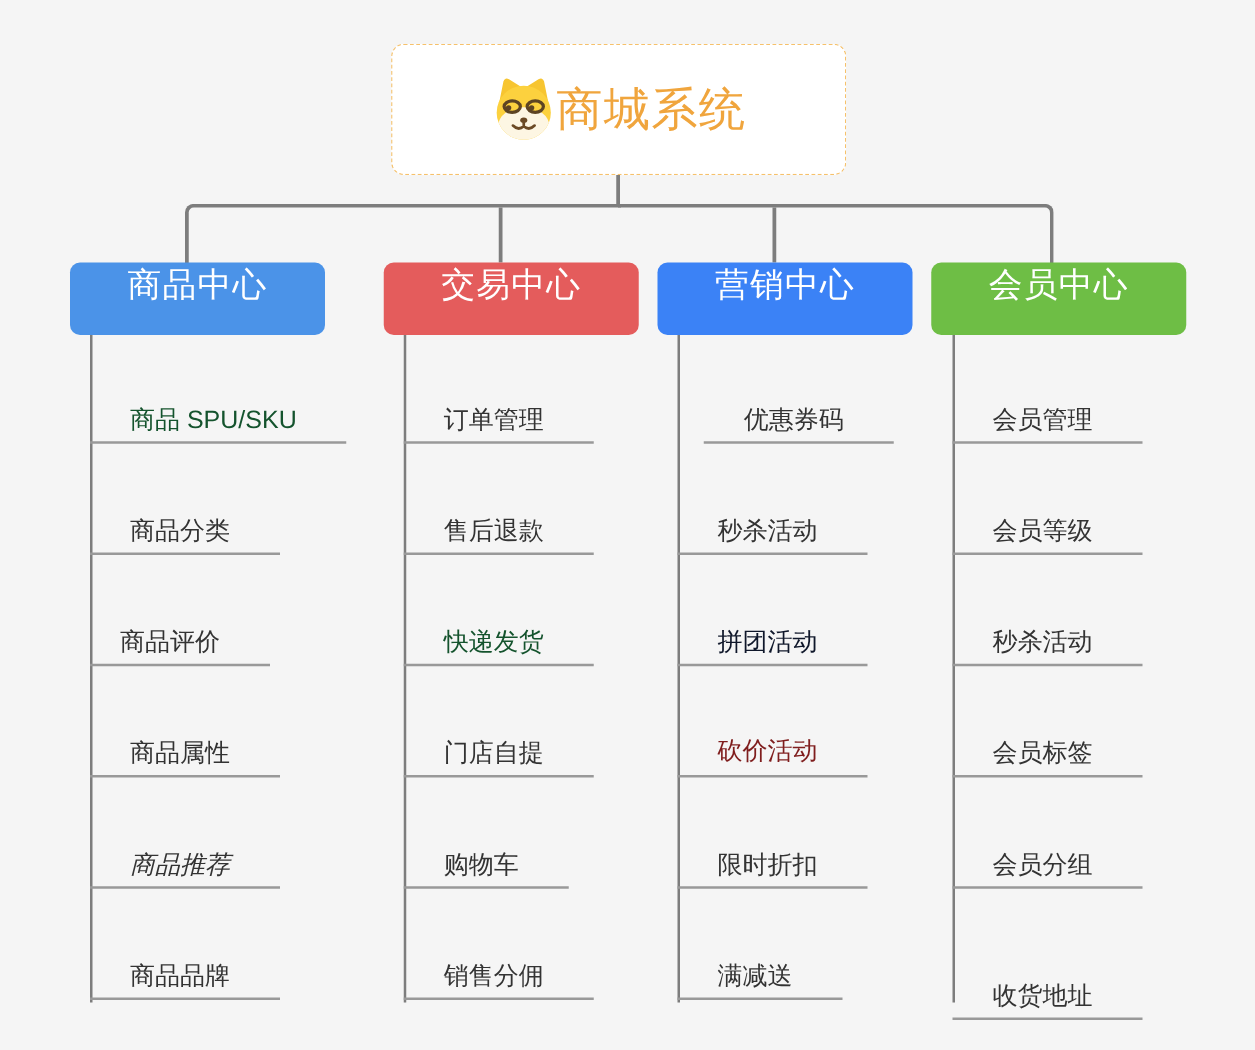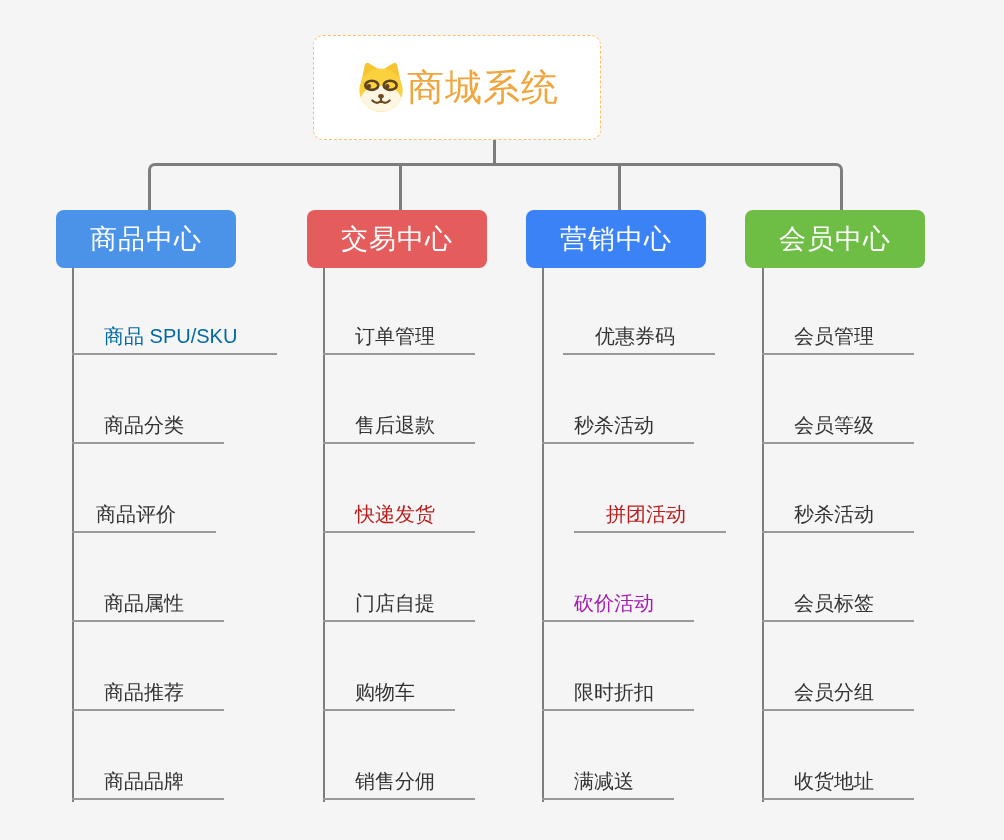--- a/index.html
+++ b/index.html
@@ -28,40 +28,40 @@
   .drop-3 { left: 618px; }
   .stem { width: 2px; top: 268px; height: 534px; }
   .stem-0 { left: 72px; }
   .stem-1 { left: 323px; }
   .stem-2 { left: 542px; }
   .stem-3 { left: 762px; }
 
   
   .root-node {
     position: absolute; left: 313px; top: 35px;
-    width: 288px; height: 105px;
+    width: 364px; height: 105px;
     background: #FFFFFF;
     border: 1px dashed #F6C16B;
     border-radius: 10px;
     box-sizing: border-box;
     display: flex; align-items: center; justify-content: center;
     gap: 0;
   }
   .root-label {
     font-size: 37px;
     letter-spacing: 1px;
     color: #F0A53D;
   }
   .doge { width: 52px; height: 52px; display: inline-flex; }
 
   
   .branch-box {
-    position: absolute; top: 210px; height: 58px; width: 180px;
+    position: absolute; top: 210px; height: 58px; width: 204px;
     border-radius: 8px;
-    display: flex; align-items: center; justify-content: center;
+    display: flex; justify-content: center;
     color: #FFFFFF; font-size: 27px; letter-spacing: 1px;
   }
   .bx-0 { left: 56px; }
   .bx-1 { left: 307px; }
   .bx-2 { left: 526px; }
   .bx-3 { left: 745px; }
 
   
   .child {
     position: absolute;
@@ -130,41 +130,41 @@
   <div class="branch-box bx-1" style="background: rgb(228, 92, 92);">
     <span>交易中心</span>
   </div>
   <div class="branch-box bx-2" style="background: #3b82f6;">
     <span>营销中心</span>
   </div>
   <div class="branch-box bx-3" style="background: rgb(110, 190, 69);">
     <span>会员中心</span>
   </div>
 
-  <div class="child col-0 row-0" style="color: #0369a1; border-bottom-color: rgb(153, 153, 153);">商品 SPU/SKU</div>
+  <div class="child col-0 row-0" style="color: #14532d; border-bottom-color: rgb(153, 153, 153);">商品 SPU/SKU</div>
   <div class="child col-0 row-1" style="color: rgb(51, 51, 51); border-bottom-color: rgb(153, 153, 153);">商品分类</div>
   <div class="child col-0 row-2" style="color: rgb(51, 51, 51); border-bottom-color: rgb(153, 153, 153); padding-left: 24px;">商品评价</div>
   <div class="child col-0 row-3" style="color: rgb(51, 51, 51); border-bottom-color: rgb(153, 153, 153);">商品属性</div>
-  <div class="child col-0 row-4" style="color: rgb(51, 51, 51); border-bottom-color: rgb(153, 153, 153);">商品推荐</div>
+  <div class="child col-0 row-4" style="color: rgb(51, 51, 51); border-bottom-color: rgb(153, 153, 153); font-style: italic;">商品推荐</div>
   <div class="child col-0 row-5" style="color: rgb(51, 51, 51); border-bottom-color: rgb(153, 153, 153);">商品品牌</div>
 
   <div class="child col-1 row-0" style="color: rgb(51, 51, 51); border-bottom-color: rgb(153, 153, 153);">订单管理</div>
   <div class="child col-1 row-1" style="color: rgb(51, 51, 51); border-bottom-color: rgb(153, 153, 153);">售后退款</div>
-  <div class="child col-1 row-2" style="color: #b91c1c; border-bottom-color: rgb(153, 153, 153);">快递发货</div>
+  <div class="child col-1 row-2" style="color: #14532d; border-bottom-color: rgb(153, 153, 153);">快递发货</div>
   <div class="child col-1 row-3" style="color: rgb(51, 51, 51); border-bottom-color: rgb(153, 153, 153);">门店自提</div>
   <div class="child col-1 row-4" style="color: rgb(51, 51, 51); border-bottom-color: rgb(153, 153, 153);">购物车</div>
   <div class="child col-1 row-5" style="color: rgb(51, 51, 51); border-bottom-color: rgb(153, 153, 153);">销售分佣</div>
 
   <div class="child col-2 row-0" style="color: rgb(51, 51, 51); border-bottom-color: rgb(153, 153, 153); margin-left: 21px;">优惠券码</div>
   <div class="child col-2 row-1" style="color: rgb(51, 51, 51); border-bottom-color: rgb(153, 153, 153);">秒杀活动</div>
-  <div class="child col-2 row-2" style="color: #b91c1c; border-bottom-color: rgb(153, 153, 153); margin-left: 32px;">拼团活动</div>
-  <div class="child col-2 row-3" style="color: #a21caf; border-bottom-color: rgb(153, 153, 153);">砍价活动</div>
+  <div class="child col-2 row-2" style="color: #0f172a; border-bottom-color: rgb(153, 153, 153);">拼团活动</div>
+  <div class="child col-2 row-3" style="color: #7f1d1d; border-bottom-color: rgb(153, 153, 153); font-family: Liberation Mono, monospace;">砍价活动</div>
   <div class="child col-2 row-4" style="color: rgb(51, 51, 51); border-bottom-color: rgb(153, 153, 153);">限时折扣</div>
   <div class="child col-2 row-5" style="color: rgb(51, 51, 51); border-bottom-color: rgb(153, 153, 153);">满减送</div>
 
   <div class="child col-3 row-0" style="color: rgb(51, 51, 51); border-bottom-color: rgb(153, 153, 153);">会员管理</div>
   <div class="child col-3 row-1" style="color: rgb(51, 51, 51); border-bottom-color: rgb(153, 153, 153);">会员等级</div>
   <div class="child col-3 row-2" style="color: rgb(51, 51, 51); border-bottom-color: rgb(153, 153, 153);">秒杀活动</div>
   <div class="child col-3 row-3" style="color: rgb(51, 51, 51); border-bottom-color: rgb(153, 153, 153);">会员标签</div>
   <div class="child col-3 row-4" style="color: rgb(51, 51, 51); border-bottom-color: rgb(153, 153, 153);">会员分组</div>
-  <div class="child col-3 row-5" style="color: rgb(51, 51, 51); border-bottom-color: rgb(153, 153, 153);">收货地址</div>
+  <div class="child col-3 row-5" style="color: rgb(51, 51, 51); border-bottom-color: rgb(153, 153, 153); margin-top: 16px;">收货地址</div>
 
 </div>
 
 </body></html>

